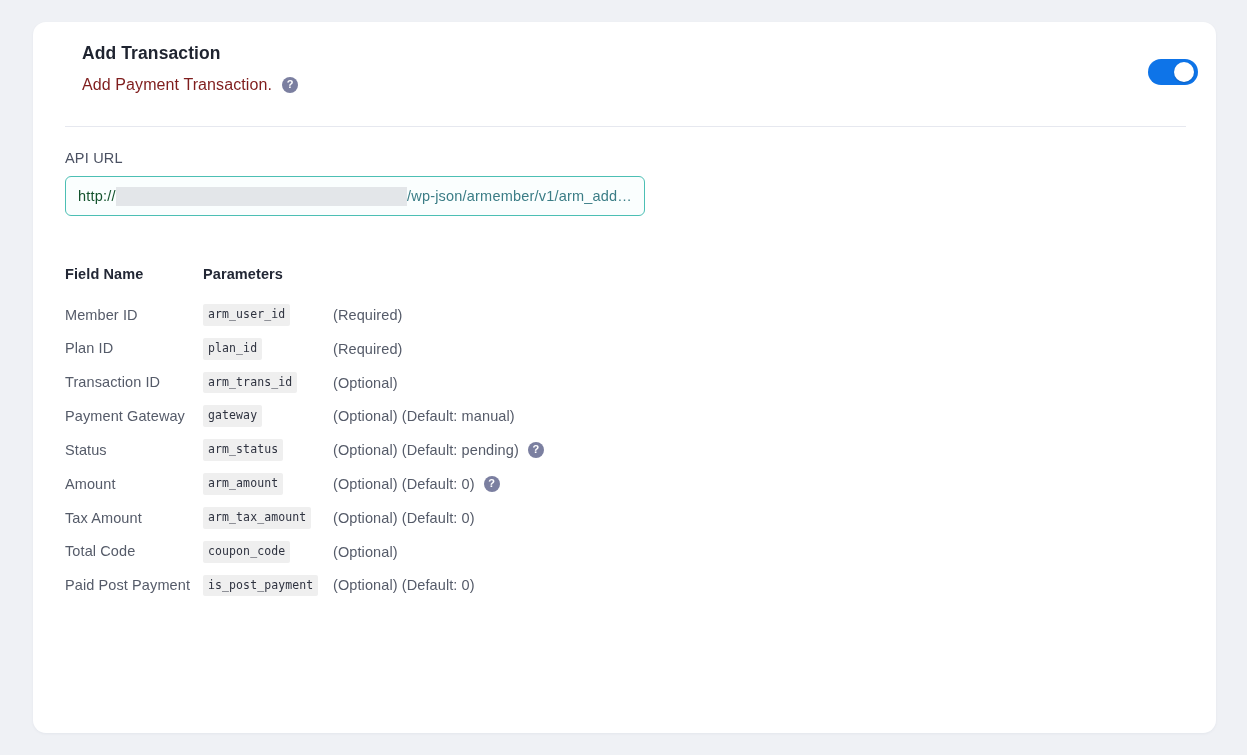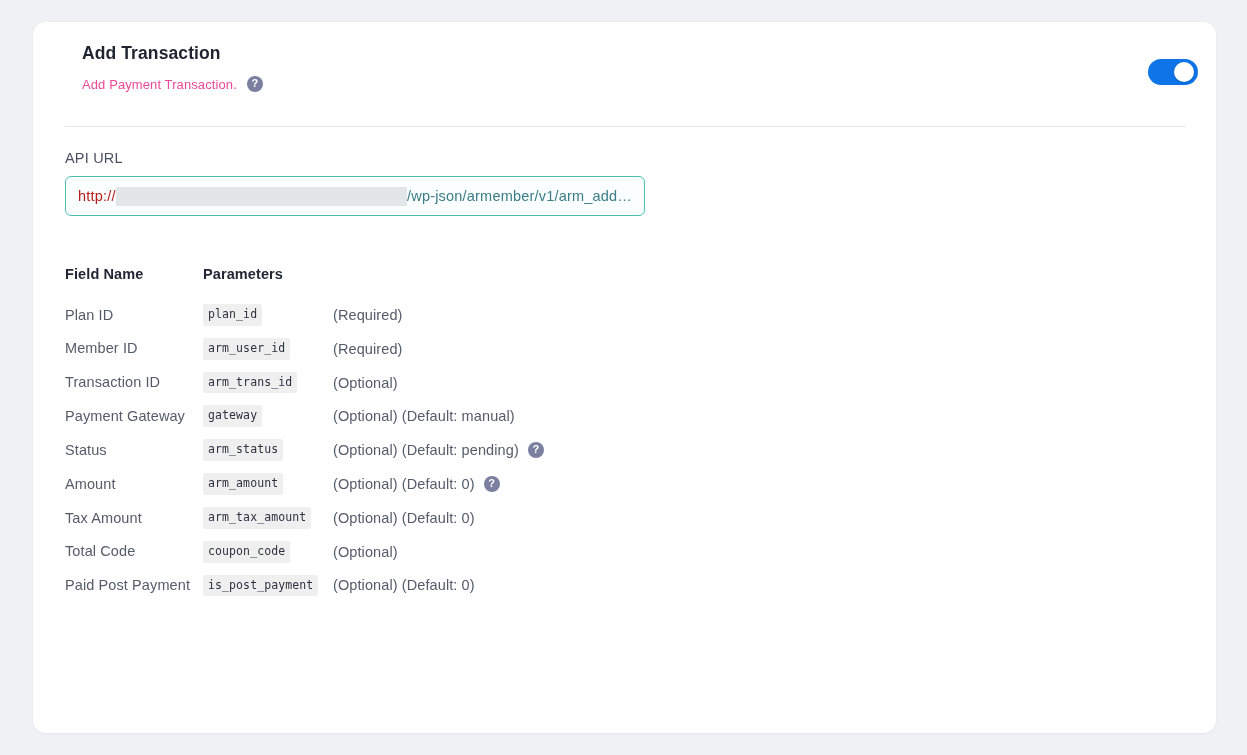--- a/index.html
+++ b/index.html
@@ -52,22 +52,22 @@
   }
   .subtitle-row {
     position: absolute;
     left: 33px;
     top: 54px;
     display: flex;
     align-items: center;
     gap: 10px;
   }
   .subtitle {
-    font-size: 13px;
-    color: #ec4899;
+    font-size: 16px;
+    color: #7f1d1d;
     white-space: nowrap;
     letter-spacing: 0.1px;
   }
 
   
   .help-icon {
     display: inline-flex;
     align-items: center;
     justify-content: center;
     width: 16px;
@@ -138,21 +138,21 @@
     border-radius: 6px;
     background: #fafefe;
     display: flex;
     align-items: center;
     padding: 0 12px;
     overflow: hidden;
     cursor: text;
   }
   .api-scheme {
     font-size: 14.5px;
-    color: #b91c1c;
+    color: #14532d;
     white-space: nowrap;
     letter-spacing: .2px;
   }
   .api-redacted {
     flex: 1 1 auto;
     height: 19px;
     background: #e3e6e9;
     margin: 0 0px;
   }
   .api-path {
@@ -258,31 +258,31 @@
       <table class="ptable">
         <thead>
           <tr>
             <th class="col-field">Field Name</th>
             <th class="col-param">Parameters</th>
             <th class="col-note"></th>
           </tr>
         </thead>
         <tbody id="table-body">
             <tr class="param-row">
+              <td class="field-cell">Member ID</td>
+              <td class="param-cell"><code class="chip">arm_user_id</code></td>
+              <td class="note-cell">
+                <div class="note-inner">
+                  <span class="note-text">(Required)</span>
+                </div>
+              </td>
+            </tr>
+            <tr class="param-row">
               <td class="field-cell">Plan ID</td>
               <td class="param-cell"><code class="chip">plan_id</code></td>
-              <td class="note-cell">
-                <div class="note-inner">
-                  <span class="note-text">(Required)</span>
-                </div>
-              </td>
-            </tr>
-            <tr class="param-row">
-              <td class="field-cell">Member ID</td>
-              <td class="param-cell"><code class="chip">arm_user_id</code></td>
               <td class="note-cell">
                 <div class="note-inner">
                   <span class="note-text">(Required)</span>
                 </div>
               </td>
             </tr>
             <tr class="param-row">
               <td class="field-cell">Transaction ID</td>
               <td class="param-cell"><code class="chip">arm_trans_id</code></td>
               <td class="note-cell">

